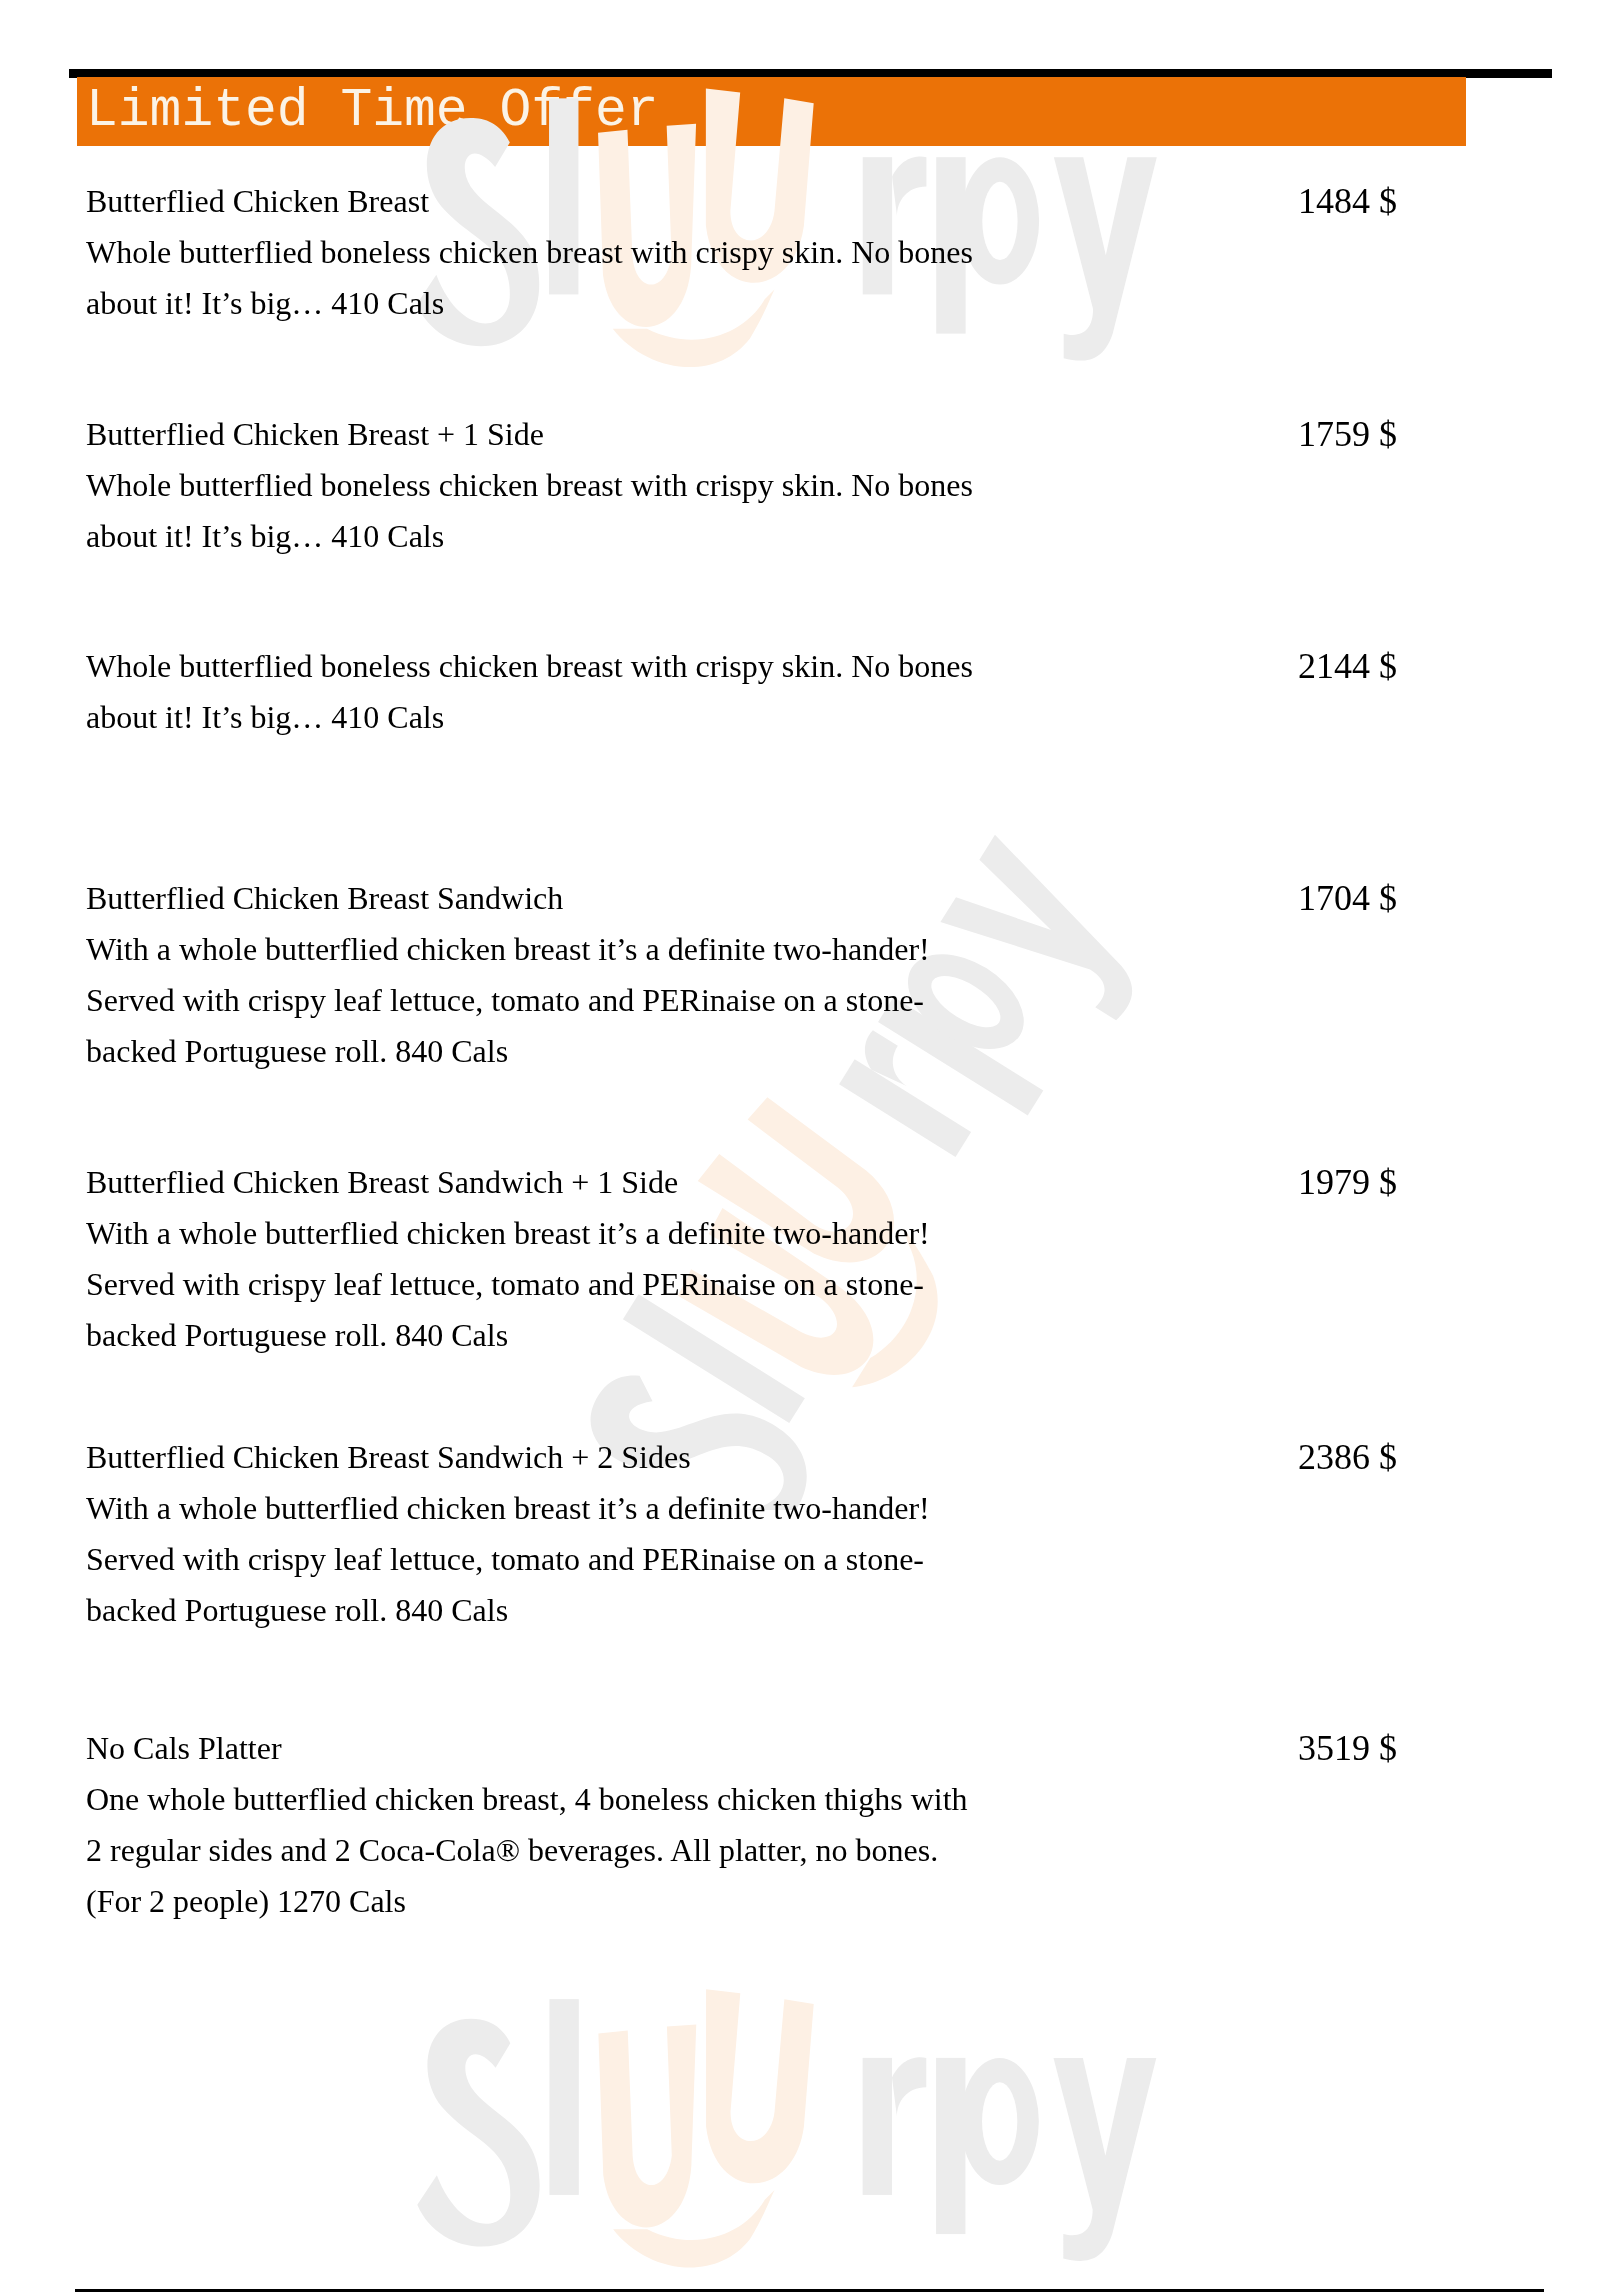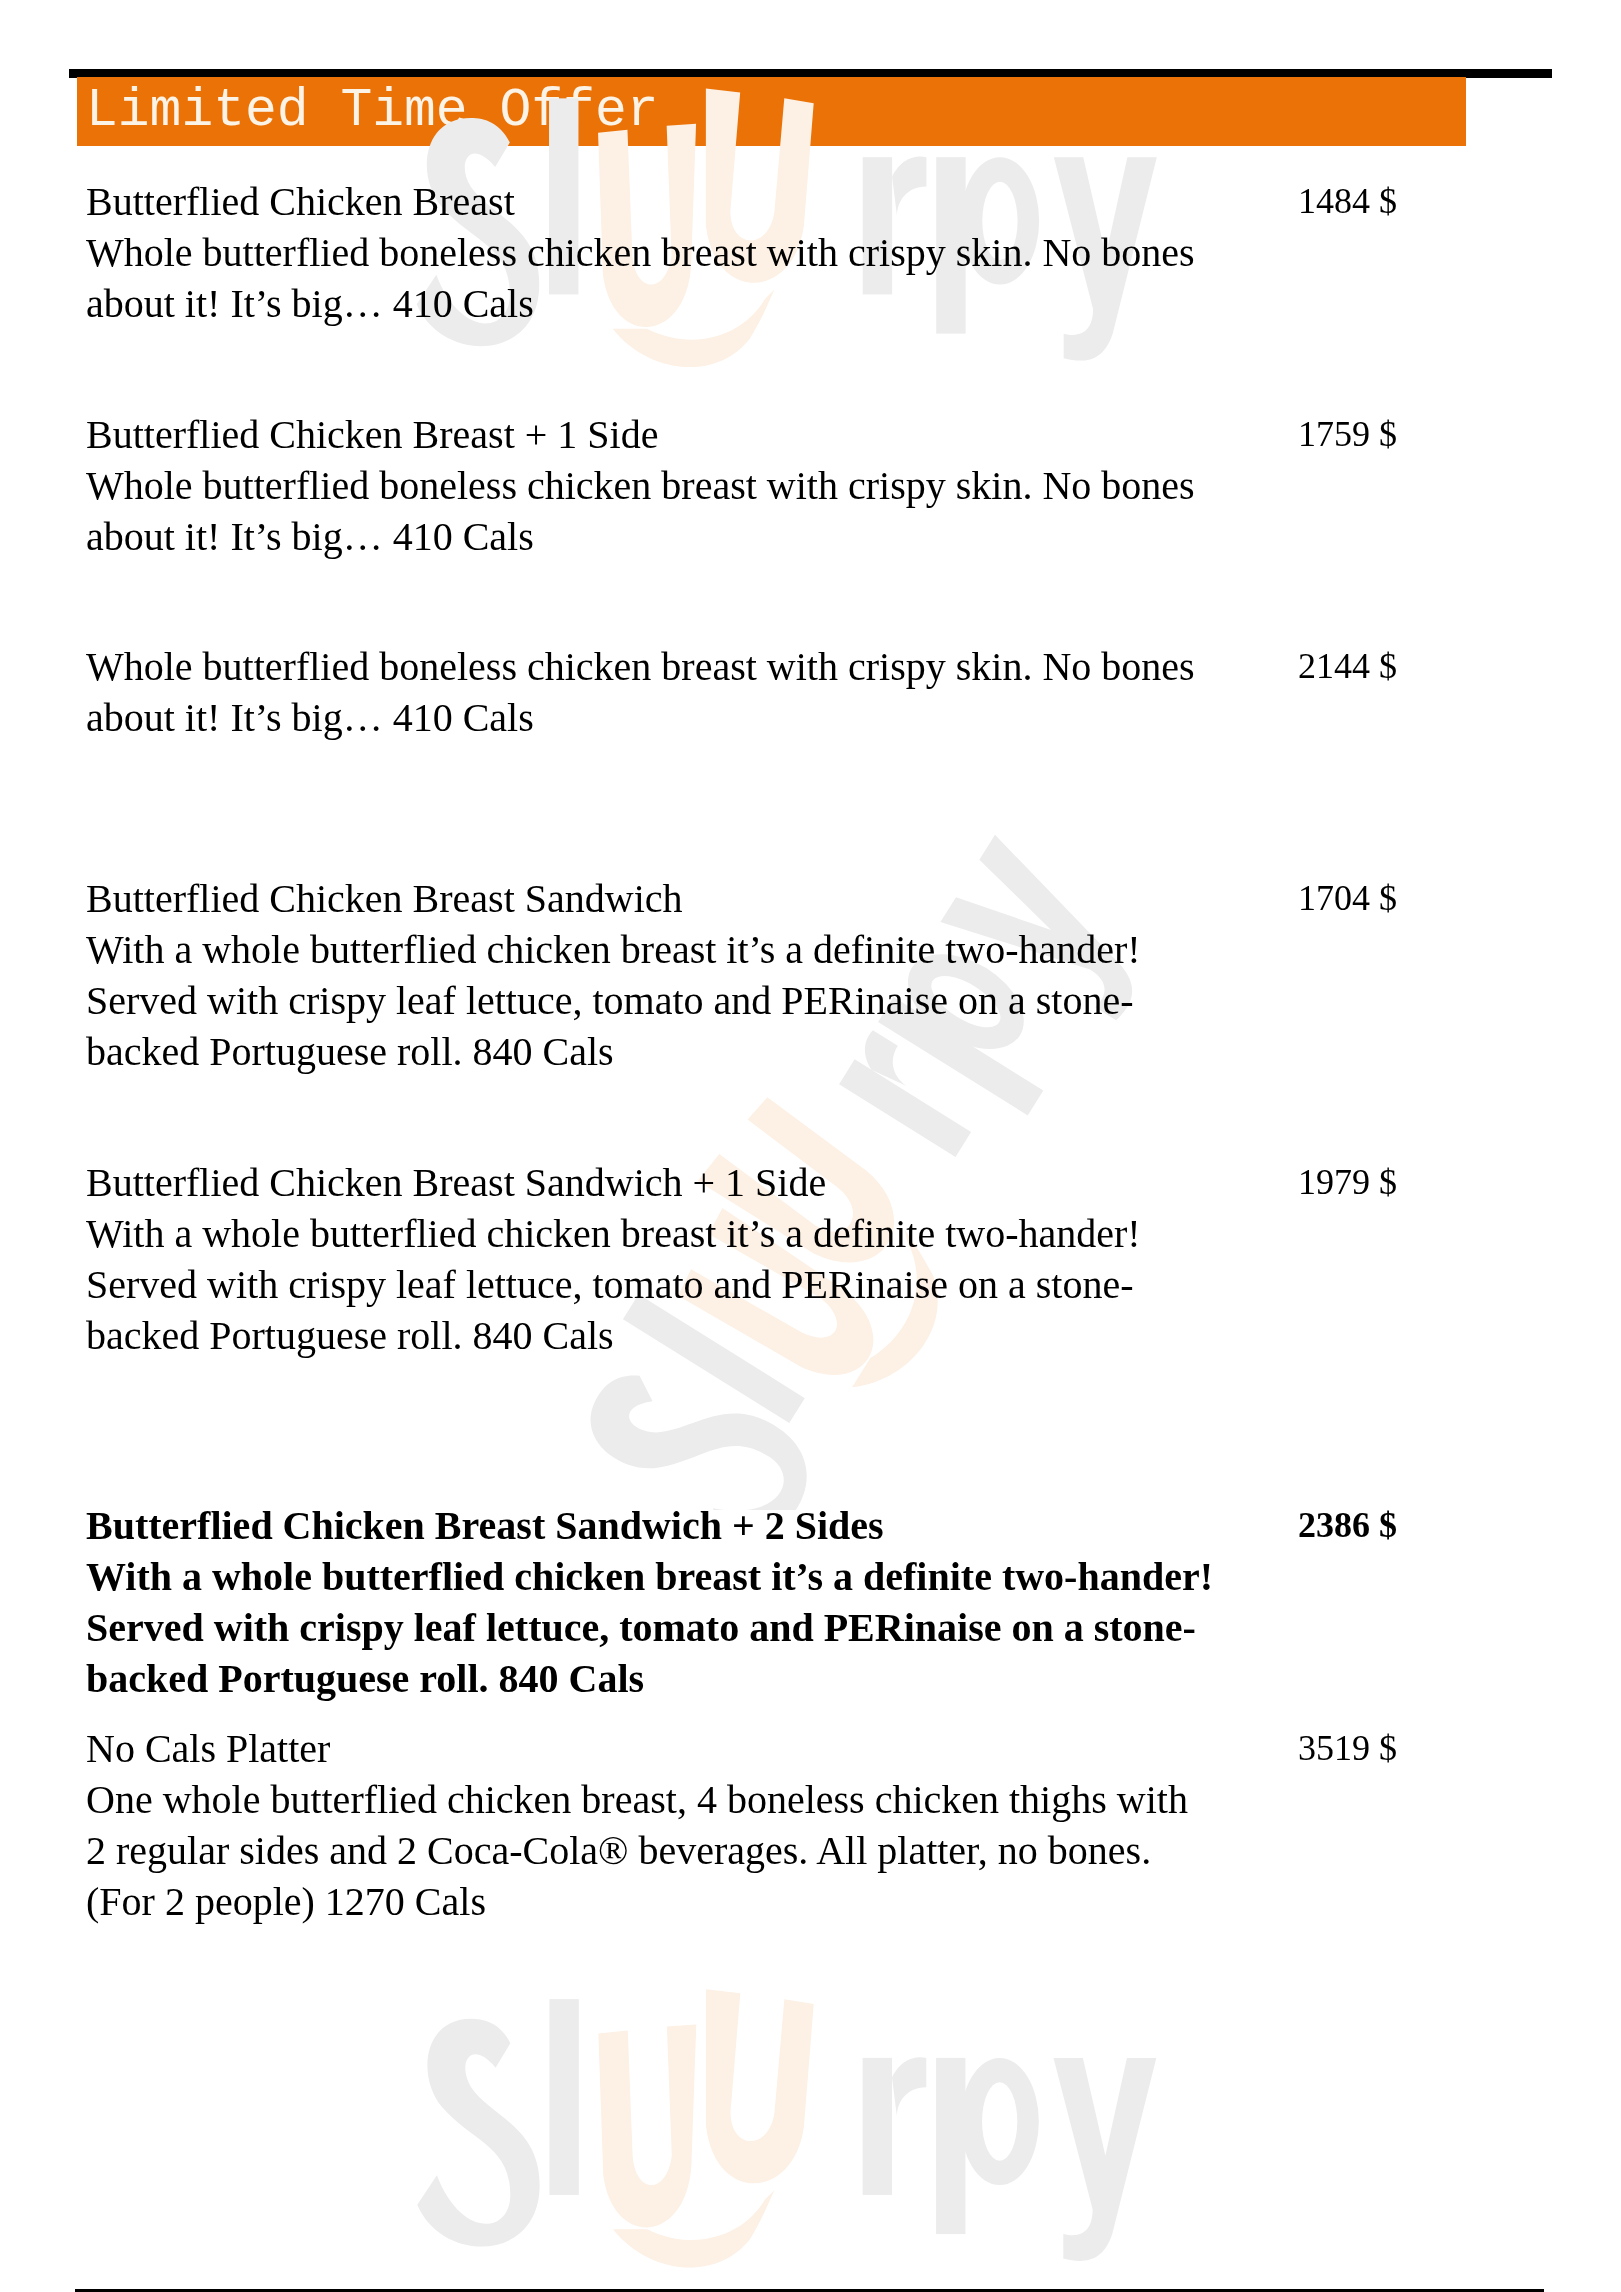--- a/index.html
+++ b/index.html
@@ -46,21 +46,21 @@
       pointer-events: none;
       z-index: 1;
     }
     .menu-item {
       position: absolute;
       left: 86px;
       width: 1313px;
       z-index: 2;
     }
     .item-name, .item-desc {
-      font-size: 40px;
+      font-size: 32px;
       line-height: 51px;
       white-space: nowrap;
     }
     .item-desc-line { display: block; }
     .item-price {
       position: absolute;
       right: 2px;
       top: 0;
       font-size: 36px;
       line-height: 51px;
@@ -170,21 +170,21 @@
 <div class="menu-item" style="top:1157px;">
   <div class="item-name">Butterflied Chicken Breast Sandwich + 1 Side</div>
   <div class="item-price">1979 $</div>
   <div class="item-desc">
     <span class="item-desc-line">With a whole butterflied chicken breast it’s a definite two-hander!</span>
     <span class="item-desc-line">Served with crispy leaf lettuce, tomato and PERinaise on a stone-</span>
     <span class="item-desc-line">backed Portuguese roll. 840 Cals</span>
   </div>
 </div>
 
-<div class="menu-item" style="top:1500px;font-weight:bold;">
+<div class="menu-item" style="top:1432px;">
   <div class="item-name">Butterflied Chicken Breast Sandwich + 2 Sides</div>
   <div class="item-price">2386 $</div>
   <div class="item-desc">
     <span class="item-desc-line">With a whole butterflied chicken breast it’s a definite two-hander!</span>
     <span class="item-desc-line">Served with crispy leaf lettuce, tomato and PERinaise on a stone-</span>
     <span class="item-desc-line">backed Portuguese roll. 840 Cals</span>
   </div>
 </div>
 
 <div class="menu-item" style="top:1723px;">

